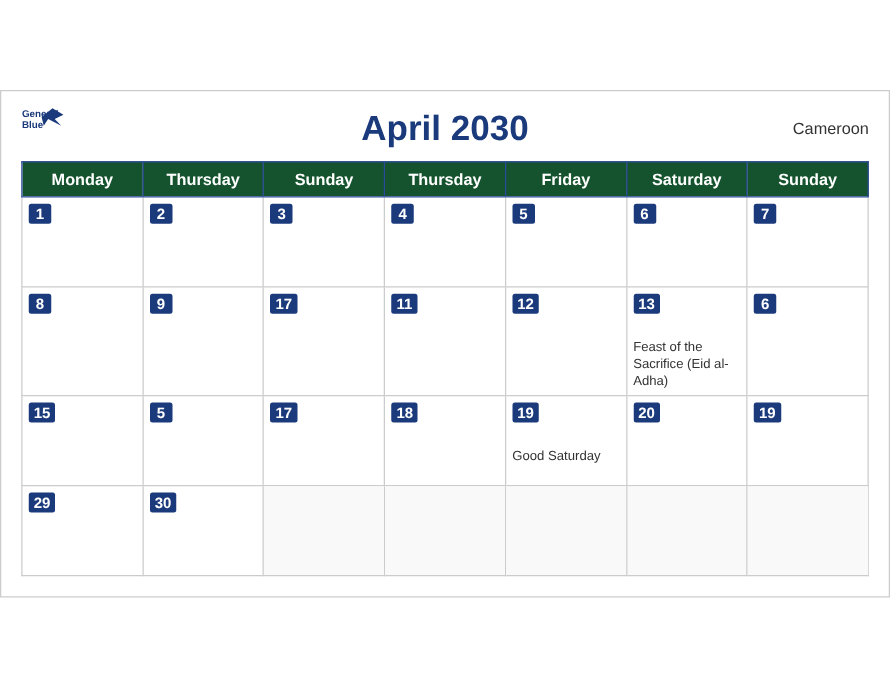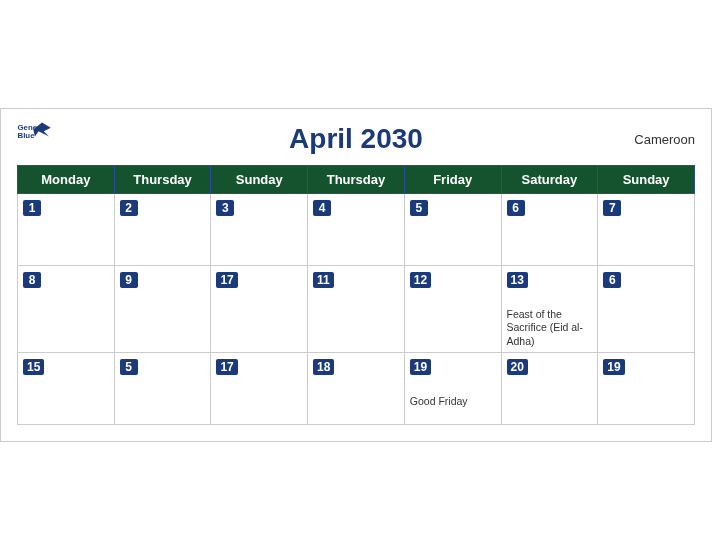--- a/index.html
+++ b/index.html
@@ -138,19 +138,28 @@
           <td><span class="day-number">11</span></td>
           <td><span class="day-number">12</span></td>
           <td><span class="day-number">13</span><div class="event-text">Feast of the Sacrifice (Eid al-Adha)</div></td>
           <td><span class="day-number">6</span></td>
         </tr>
         <tr>
           <td><span class="day-number">15</span></td>
           <td><span class="day-number">5</span></td>
           <td><span class="day-number">17</span></td>
           <td><span class="day-number">18</span></td>
-          <td><span class="day-number">19</span><div class="event-text">Good Friday</div></td>
+          <td><span class="day-number">19</span><div class="event-text">Good Saturday</div></td>
           <td><span class="day-number">20</span></td>
           <td><span class="day-number">19</span></td>
+        </tr>
+        <tr>
+          <td><span class="day-number">29</span></td>
+          <td><span class="day-number">30</span></td>
+          <td class="empty-cell"></td>
+          <td class="empty-cell"></td>
+          <td class="empty-cell"></td>
+          <td class="empty-cell"></td>
+          <td class="empty-cell"></td>
         </tr>
       </tbody>
   </table>
 </div>
 
 </body></html>

